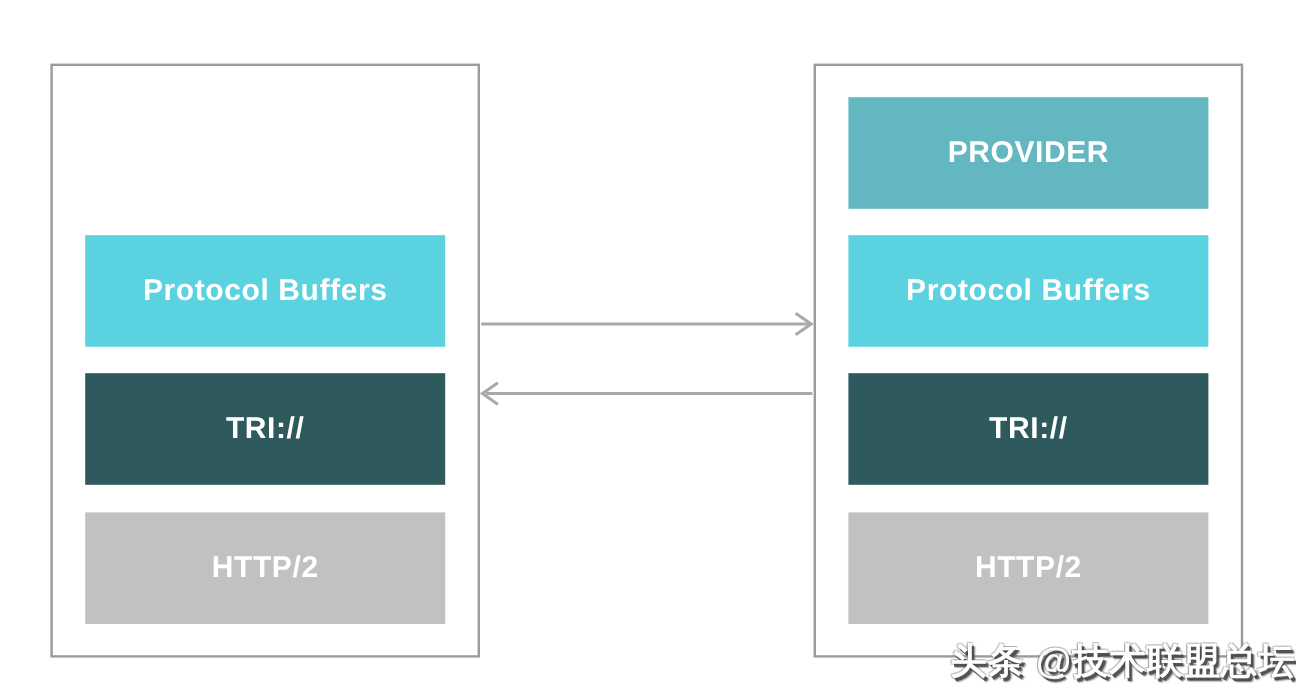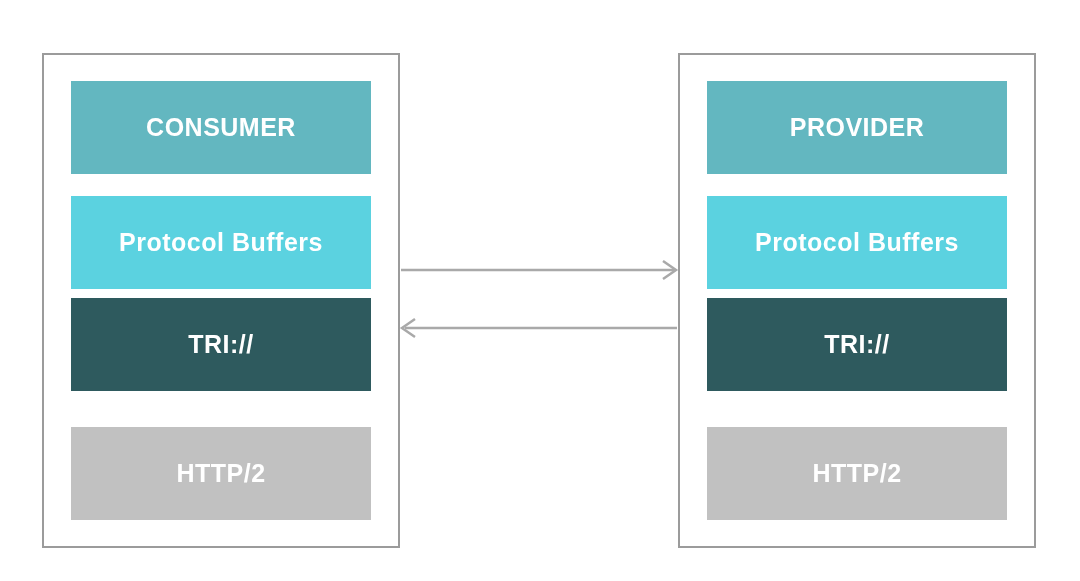--- a/index.html
+++ b/index.html
@@ -34,21 +34,21 @@
     display: flex;
     align-items: center;
     justify-content: center;
     color: #ffffff;
     font-size: 25px;
     font-weight: 700;
     letter-spacing: 0.5px;
   }
   .layer.l0 { top: 26px; }
   .layer.l1 { top: 141px; text-align: center; }
-  .layer.l2 { top: 243px; }
+  .layer.l2 { top: 256px; }
   .layer.l3 { top: 372px; text-align: right; }
   .arrows-svg {
     position: absolute;
     left: 398px;
     top: 248px;
     width: 282px;
     height: 100px;
   }
   .watermark {
     position: absolute;
@@ -67,21 +67,20 @@
       -1px 1px 0 rgba(140,140,140,0.45);
     z-index: 5;
   }
 </style>
 </head>
 <body>
 
 <div class="canvas">
 
   <div class="stack-box left">
-    <div class="layer l0" style="background-color: rgb(99, 183, 192);">CONSUMER</div>
     <div class="layer l1" style="background-color: rgb(91, 210, 224);">Protocol Buffers</div>
     <div class="layer l2" style="background-color: rgb(46, 90, 94);">TRI://</div>
     <div class="layer l3" style="background-color: rgb(193, 193, 193);">HTTP/2</div>
   </div>
 
   <div class="stack-box right">
     <div class="layer l0" style="background-color: rgb(99, 183, 192);">PROVIDER</div>
     <div class="layer l1" style="background-color: rgb(91, 210, 224);">Protocol Buffers</div>
     <div class="layer l2" style="background-color: rgb(46, 90, 94);">TRI://</div>
     <div class="layer l3" style="background-color: rgb(193, 193, 193);">HTTP/2</div>
@@ -91,14 +90,15 @@
     <g>
       <line x1="3" y1="22" x2="276" y2="22" stroke="#a9a9a9" stroke-width="2.5"></line>
       <path d="M 265 13 L 278 22 L 265 31" fill="none" stroke="#a9a9a9" stroke-width="2.5"></path>
     </g>
     <g>
       <line x1="279" y1="80" x2="7" y2="80" stroke="#a9a9a9" stroke-width="2.5"></line>
       <path d="M 17 71 L 4 80 L 17 89" fill="none" stroke="#a9a9a9" stroke-width="2.5"></path>
     </g>
   </svg>
 
+  <div class="watermark">头条 @技术联盟总坛</div>
 
 </div>
 
 </body></html>

